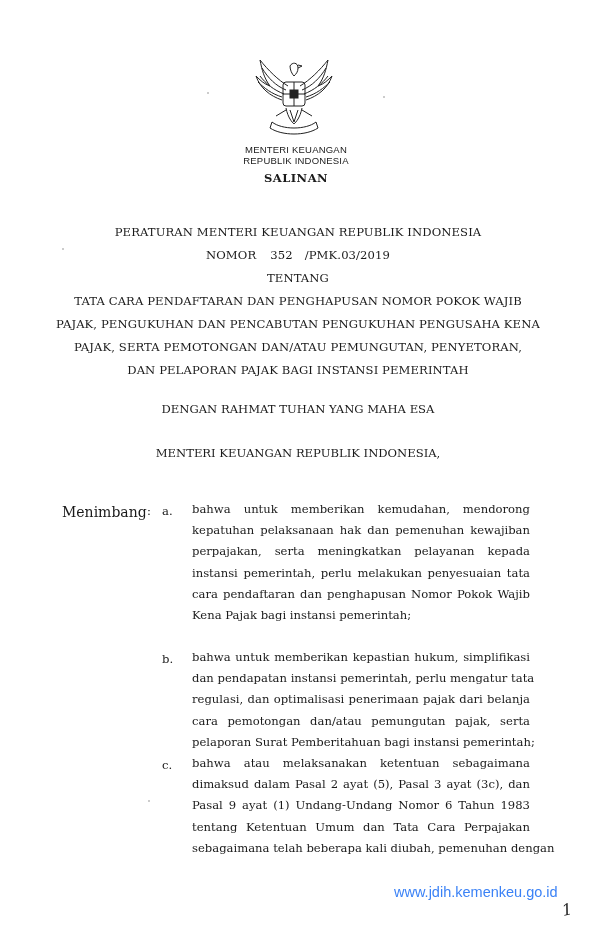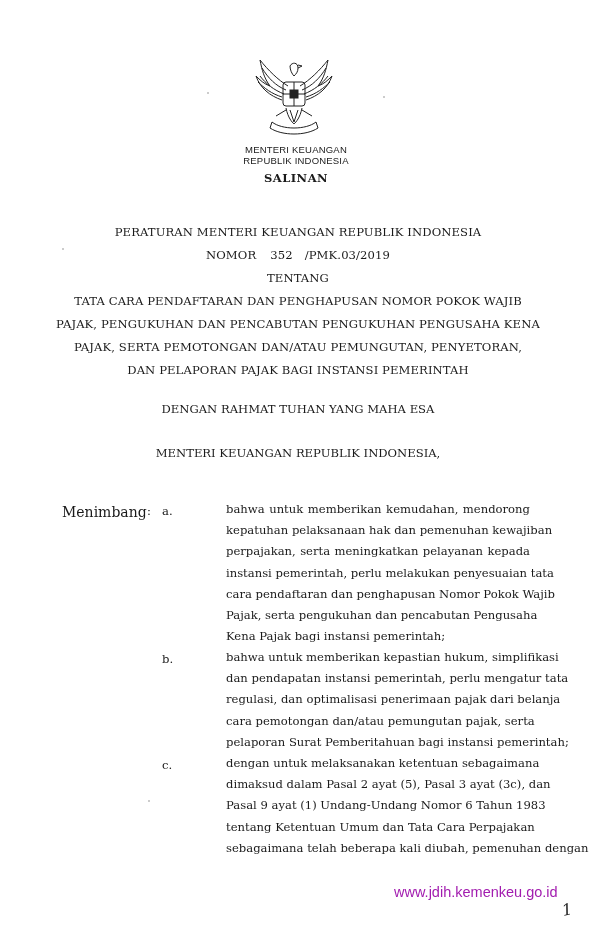--- a/index.html
+++ b/index.html
@@ -25,24 +25,24 @@
     .t7 { top: 359px; left: -8px; }
     .nomor-num { margin: 0 12px 0 14px; }
 
     .rahmat { position: absolute; top: 398px; left: 0; width: 612px; text-align: center; font-size: 11.6px; left: -8px; }
     .menteri { position: absolute; top: 442px; left: 0; width: 612px; text-align: center; font-size: 11.6px; left: -8px; }
 
     .menimbang-label { position: absolute; left: 62px; top: 500px; font-size: 14px; }
     .colon { position: absolute; left: 147px; top: 500px; font-size: 11.6px; }
     .item-letter { position: absolute; left: 162px; font-size: 11.6px; }
     .para { position: absolute; left: 192px; width: 338px; font-size: 11.6px; }
-    .para .ln { height: 21.2px; line-height: 21.2px; white-space: nowrap; text-align: justify; text-align-last: justify; display: block; margin-left: 34px; }
+    .para .ln { height: 21.2px; line-height: 21.2px; white-space: nowrap; text-align: justify; text-align-last: justify; display: block; }
     .para .ln.last { text-align-last: left; }
 
-    .footer-url { position: absolute; left: 394px; top: 880px; color: #a21caf; font-size: 14.5px; }
+    .footer-url { position: absolute; left: 394px; top: 880px; color: #3b82f6; font-size: 14.5px; }
     .mark { position: absolute; left: 562px; top: 896px; font-size: 16px; color: #222; transform: rotate(-12deg); font-style: italic; }
     .speck { position: absolute; width: 2px; height: 2px; background: #bbb; border-radius: 1px; }
   </style>
 </head>
 <body>
 
 <div class="page">
 
   <svg class="emblem" viewBox="0 0 84 86">
     <g fill="none" stroke="#222" stroke-width="1">
@@ -93,36 +93,35 @@
   <div class="menimbang-label serif">Menimbang</div>
   <div class="colon serif">:</div>
 
   <div class="item-letter serif" style="top:500px">a.</div>
   <div class="para serif" style="top:495px">
     <span class="ln">bahwa untuk memberikan kemudahan, mendorong</span>
     <span class="ln">kepatuhan pelaksanaan hak dan pemenuhan kewajiban</span>
     <span class="ln">perpajakan, serta meningkatkan pelayanan kepada</span>
     <span class="ln">instansi pemerintah, perlu melakukan penyesuaian tata</span>
     <span class="ln">cara pendaftaran dan penghapusan Nomor Pokok Wajib</span>
-    <span class="ln">Pajak, serta pengukuhan dan pencabutan Pengusaha</span>
     <span class="ln last">Kena Pajak bagi instansi pemerintah;</span>
   </div>
 
   <div class="item-letter serif" style="top:648px">b.</div>
   <div class="para serif" style="top:643px">
     <span class="ln">bahwa untuk memberikan kepastian hukum, simplifikasi</span>
     <span class="ln">dan pendapatan instansi pemerintah, perlu mengatur tata</span>
     <span class="ln">regulasi, dan optimalisasi penerimaan pajak dari belanja</span>
     <span class="ln">cara pemotongan dan/atau pemungutan pajak, serta</span>
     <span class="ln last">pelaporan Surat Pemberitahuan bagi instansi pemerintah;</span>
   </div>
 
   <div class="item-letter serif" style="top:754px">c.</div>
   <div class="para serif" style="top:749px">
-    <span class="ln">dengan untuk melaksanakan ketentuan sebagaimana</span>
+    <span class="ln">bahwa atau melaksanakan ketentuan sebagaimana</span>
     <span class="ln">dimaksud dalam Pasal 2 ayat (5), Pasal 3 ayat (3c), dan</span>
     <span class="ln">Pasal 9 ayat (1) Undang-Undang Nomor 6 Tahun 1983</span>
     <span class="ln">tentang Ketentuan Umum dan Tata Cara Perpajakan</span>
     <span class="ln">sebagaimana telah beberapa kali diubah, pemenuhan dengan</span>
   </div>
 
   <a class="footer-url sans">www.jdih.kemenkeu.go.id</a>
   <div class="mark serif">1</div>
 
   <div class="speck" style="left:207px;top:88px"></div>

